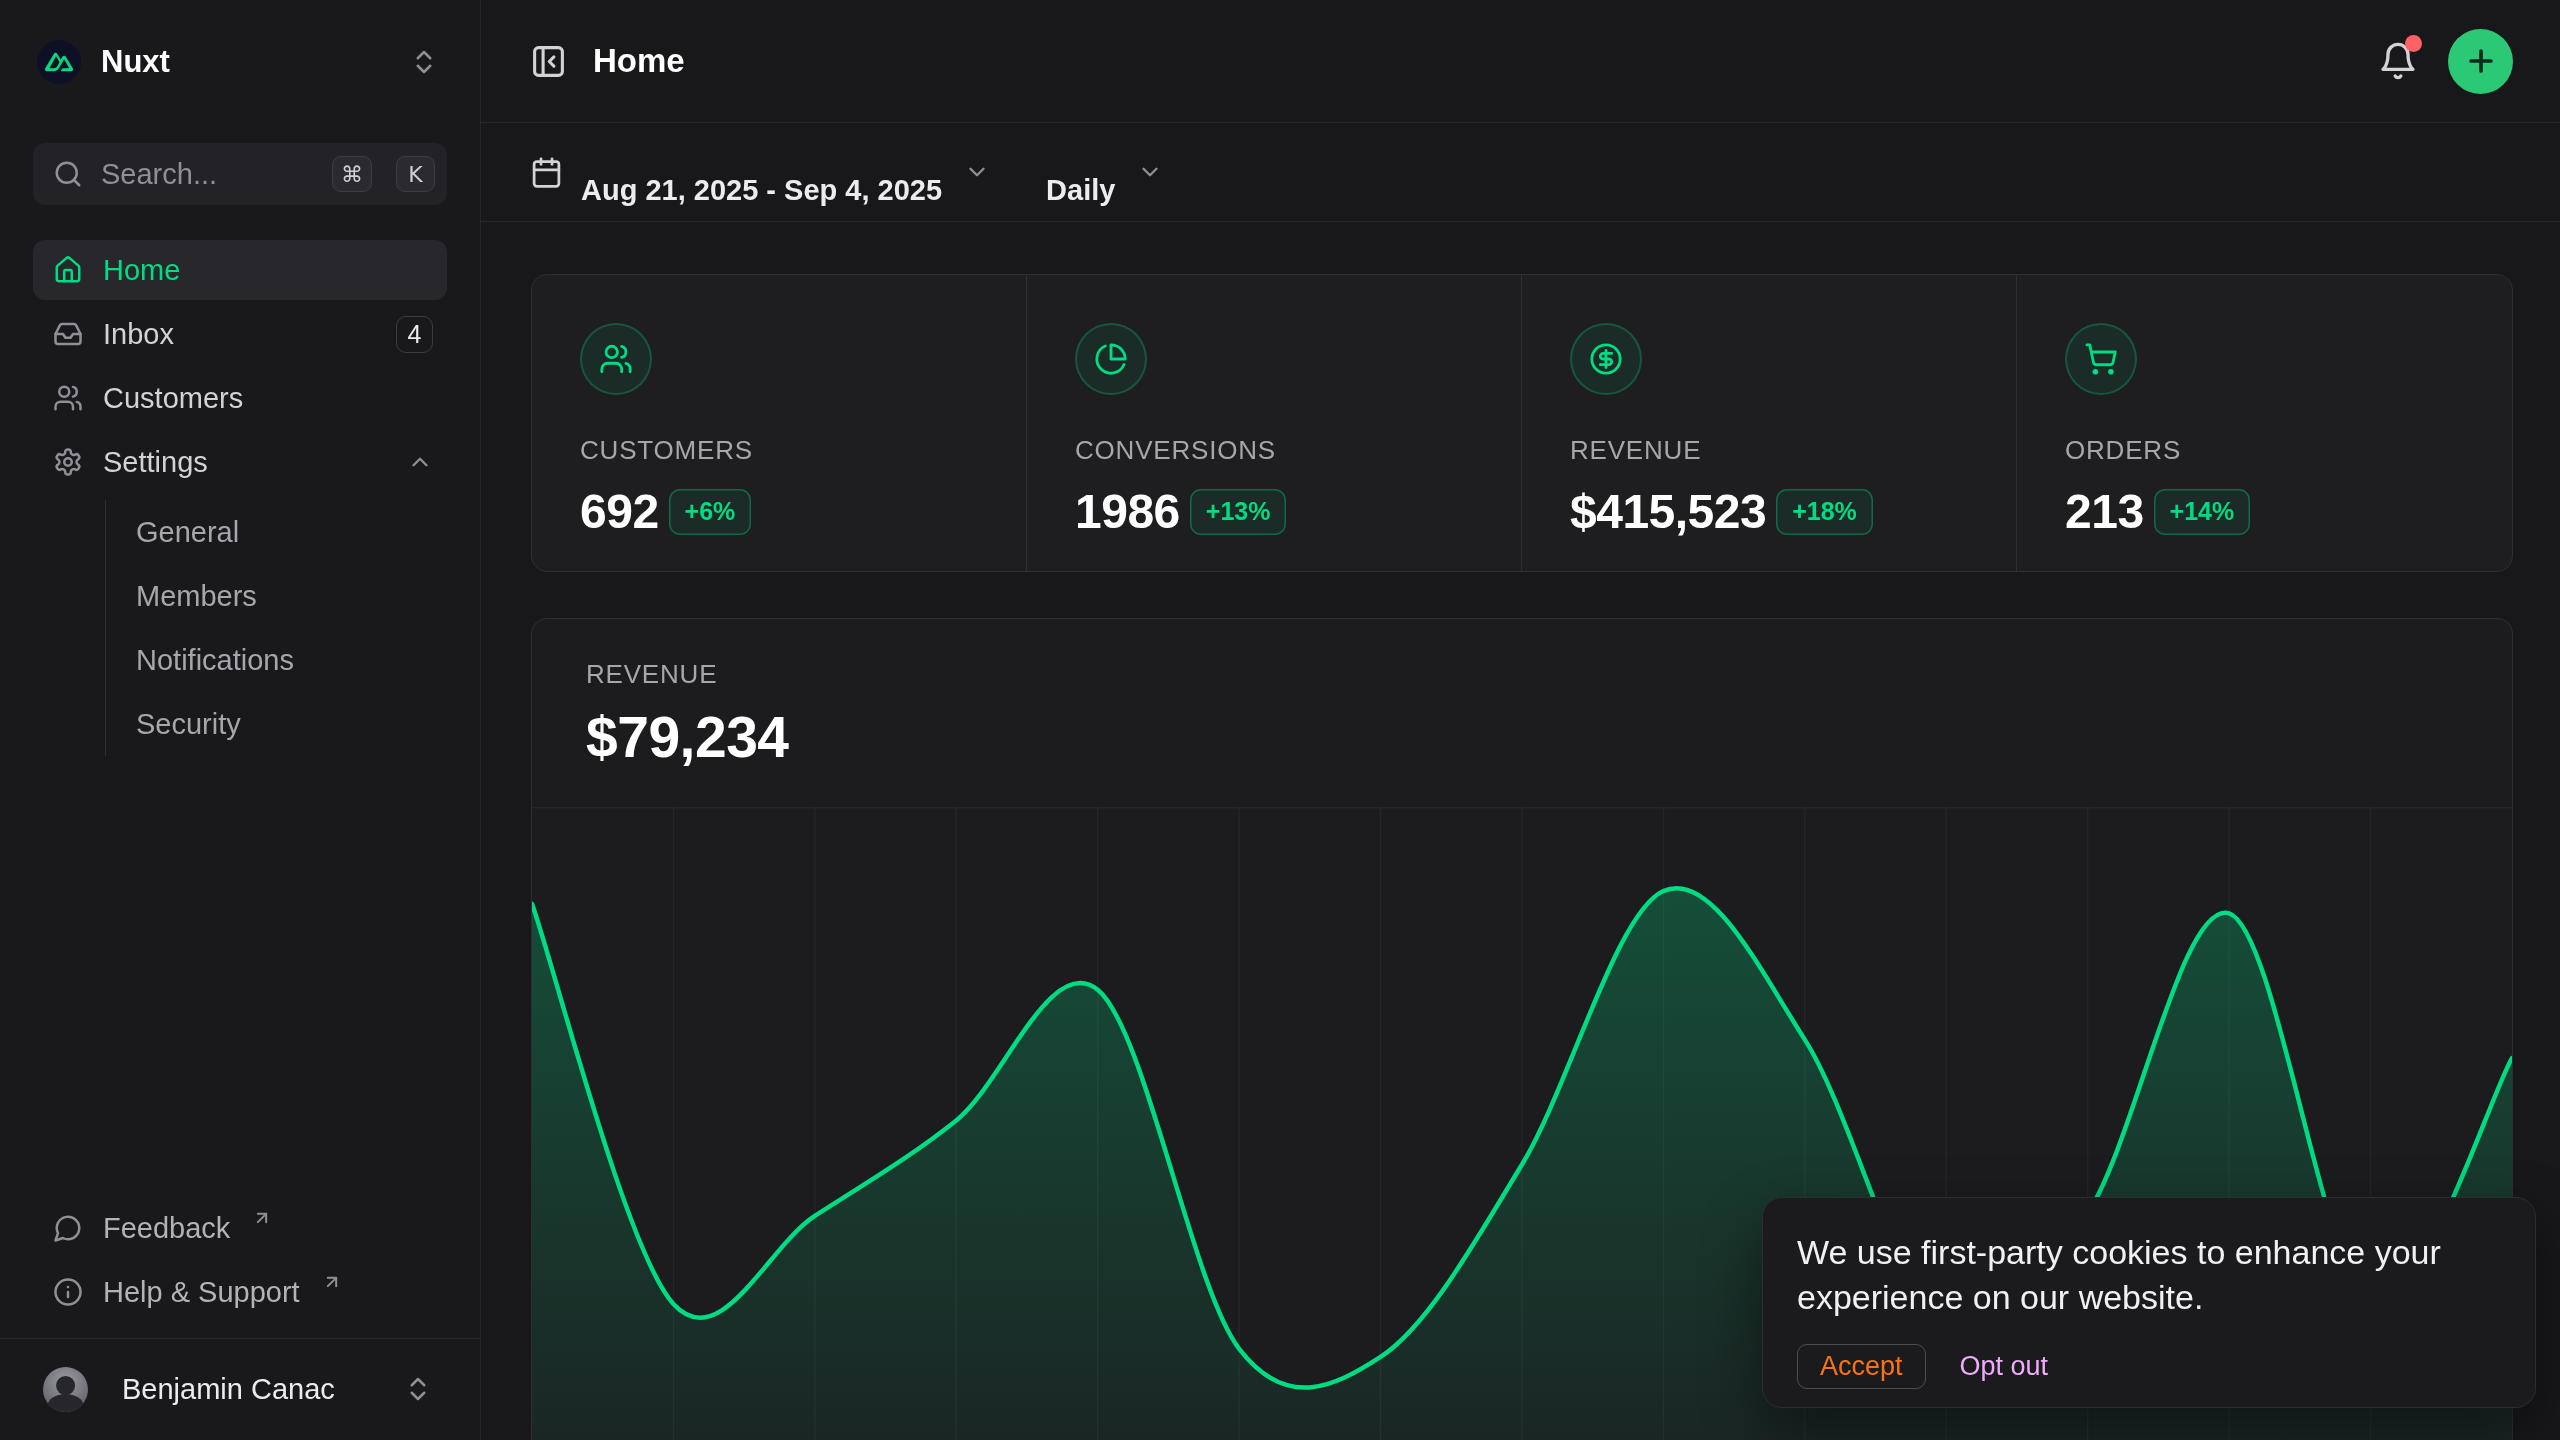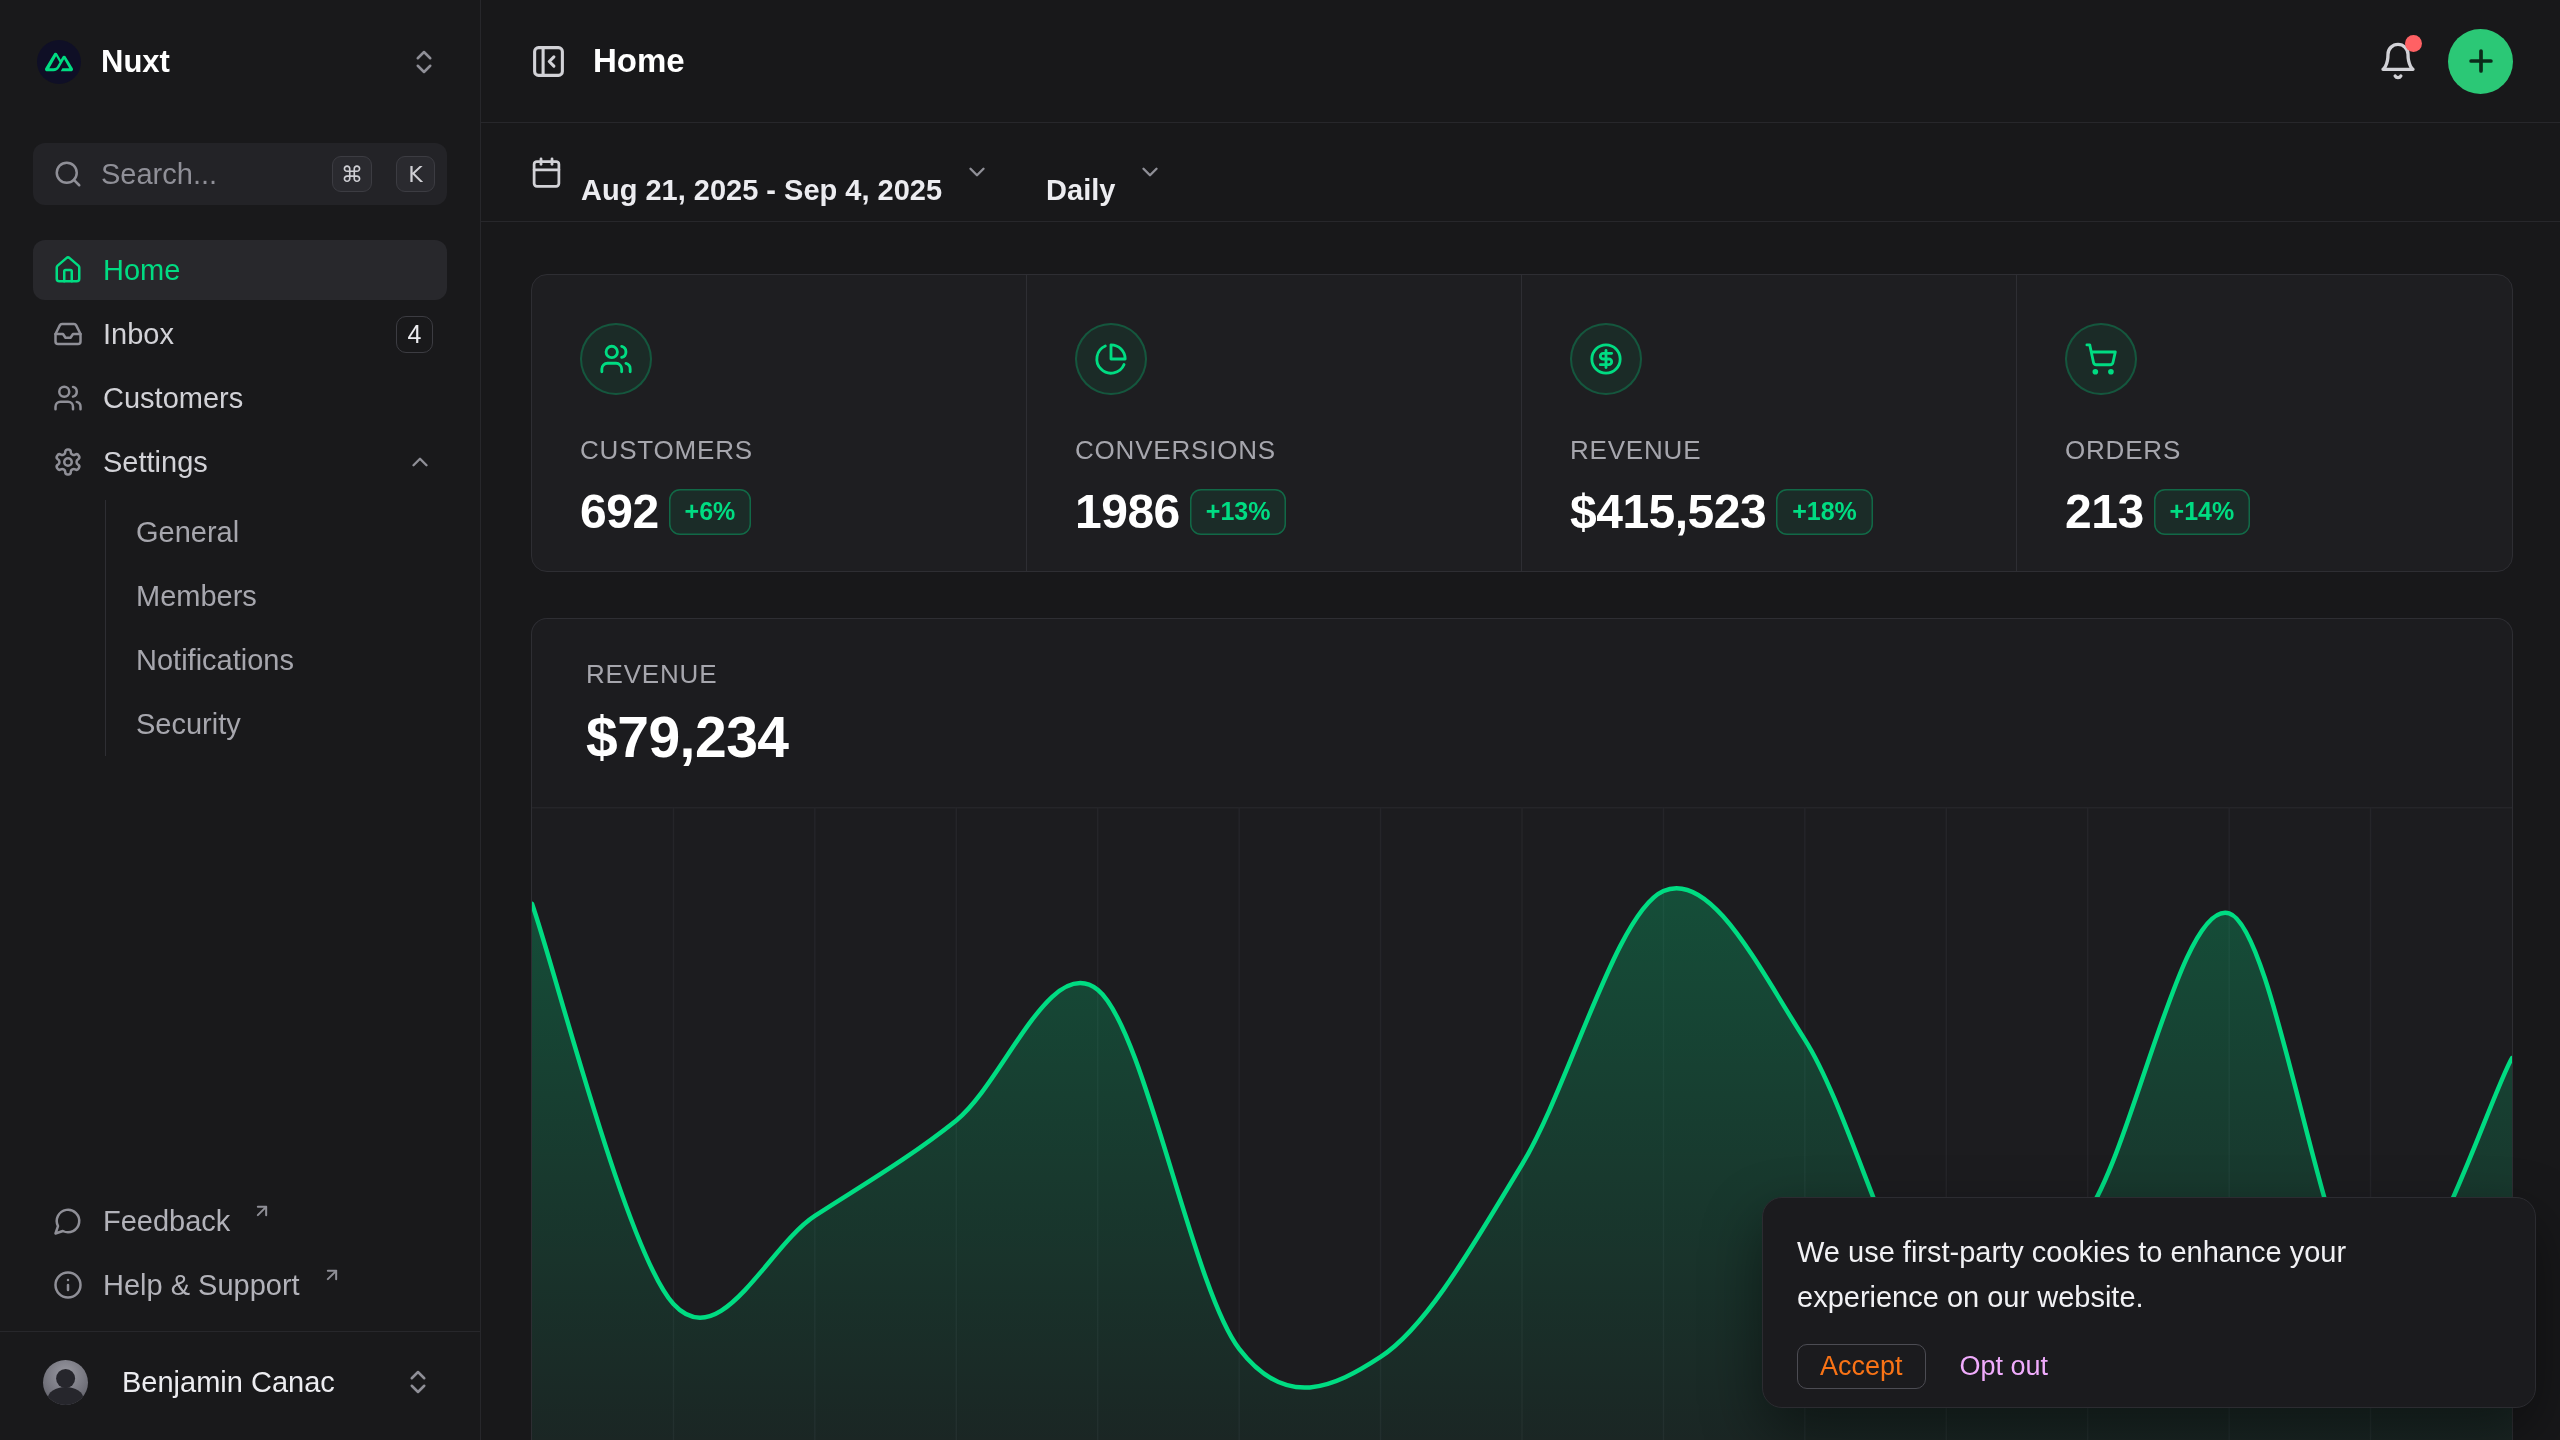--- a/index.html
+++ b/index.html
@@ -21,21 +21,21 @@
     --red:#ff6164;
   }
   *{margin:0;padding:0;box-sizing:border-box;}
   html,body{width:2560px;height:1440px;overflow:hidden;background:#000;}
   body{font-family:"Liberation Sans","DejaVu Sans",sans-serif;color:var(--txt-2);}
   .app{position:relative;width:2560px;height:1440px;background:var(--bg-main);display:flex;overflow:hidden;}
   svg{display:block;flex:none;}
 
   
   .sidebar{width:481px;height:100%;background:var(--bg);border-right:1px solid var(--border);
-    display:flex;flex-direction:column;padding:30px 33px 10px 33px;flex:none;}
+    display:flex;flex-direction:column;padding:30px 33px 3px 33px;flex:none;}
   .team-row{display:flex;align-items:center;gap:20px;height:64px;padding:0 8px 0 4px;border-radius:12px;cursor:pointer;}
   .logo-circle{width:44px;height:44px;border-radius:50%;background:#0f0f26;display:flex;align-items:center;justify-content:center;flex:none;}
   .team-name{font-size:31px;font-weight:600;color:var(--txt);flex:1;}
   .search{margin-top:49px;height:62px;border-radius:12px;background:var(--elev);display:flex;align-items:center;
     padding:0 12px 0 20px;gap:18px;cursor:pointer;}
   .search .ph{font-size:29px;color:var(--txt-4);flex:1;}
   .kbd{min-width:39px;height:36px;padding:0 8px;border:1.5px solid #3c3c42;border-radius:9px;background:#2a2a2f;
     display:flex;align-items:center;justify-content:center;font-size:22px;color:#cfcfd4;font-family:"DejaVu Sans",sans-serif;}
   .kbd + .kbd{margin-left:6px;}
 
@@ -102,21 +102,21 @@
     background:var(--chart-card);position:relative;flex:none;overflow:hidden;}
   .chart-head{padding:40px 0 0 54px;}
   .chart-label{font-size:26px;letter-spacing:0.8px;color:var(--txt-3);font-weight:500;}
   .chart-value{margin-top:14px;font-size:57px;font-weight:700;color:var(--txt);letter-spacing:-0.5px;}
   .plot{position:absolute;left:0;right:0;top:188px;height:640px;}
   .plot svg{width:100%;height:100%;}
 
   
   .cookie{position:absolute;left:1762px;top:1197px;width:774px;height:211px;background:#1b1b1e;border:1px solid #2c2c31;
     border-radius:20px;box-shadow:0 24px 60px rgba(0,0,0,0.45);padding:32px 34px 0 34px;z-index:10;}
-  .cookie-msg{font-size:29px;line-height:45px;color:#f1f1f4;font-weight:500;max-width:660px;}
+  .cookie-msg{font-size:34px;line-height:45px;color:#f1f1f4;font-weight:500;max-width:660px;}
   .cookie-actions{margin-top:24px;display:flex;align-items:center;gap:34px;}
   .btn-accept{height:45px;padding:11px 22px;border-radius:10px;border:1.5px solid #4c4c53;background:transparent;
     color:#f97316;font-size:27px;font-weight:500;font-family:inherit;cursor:pointer;display:flex;align-items:center;}
   .btn-optout{background:none;border:none;color:#f0abfc;font-size:27px;font-weight:500;font-family:inherit;cursor:pointer;}
 </style>
 </head>
 <body>
 
 <div class="app">
 

